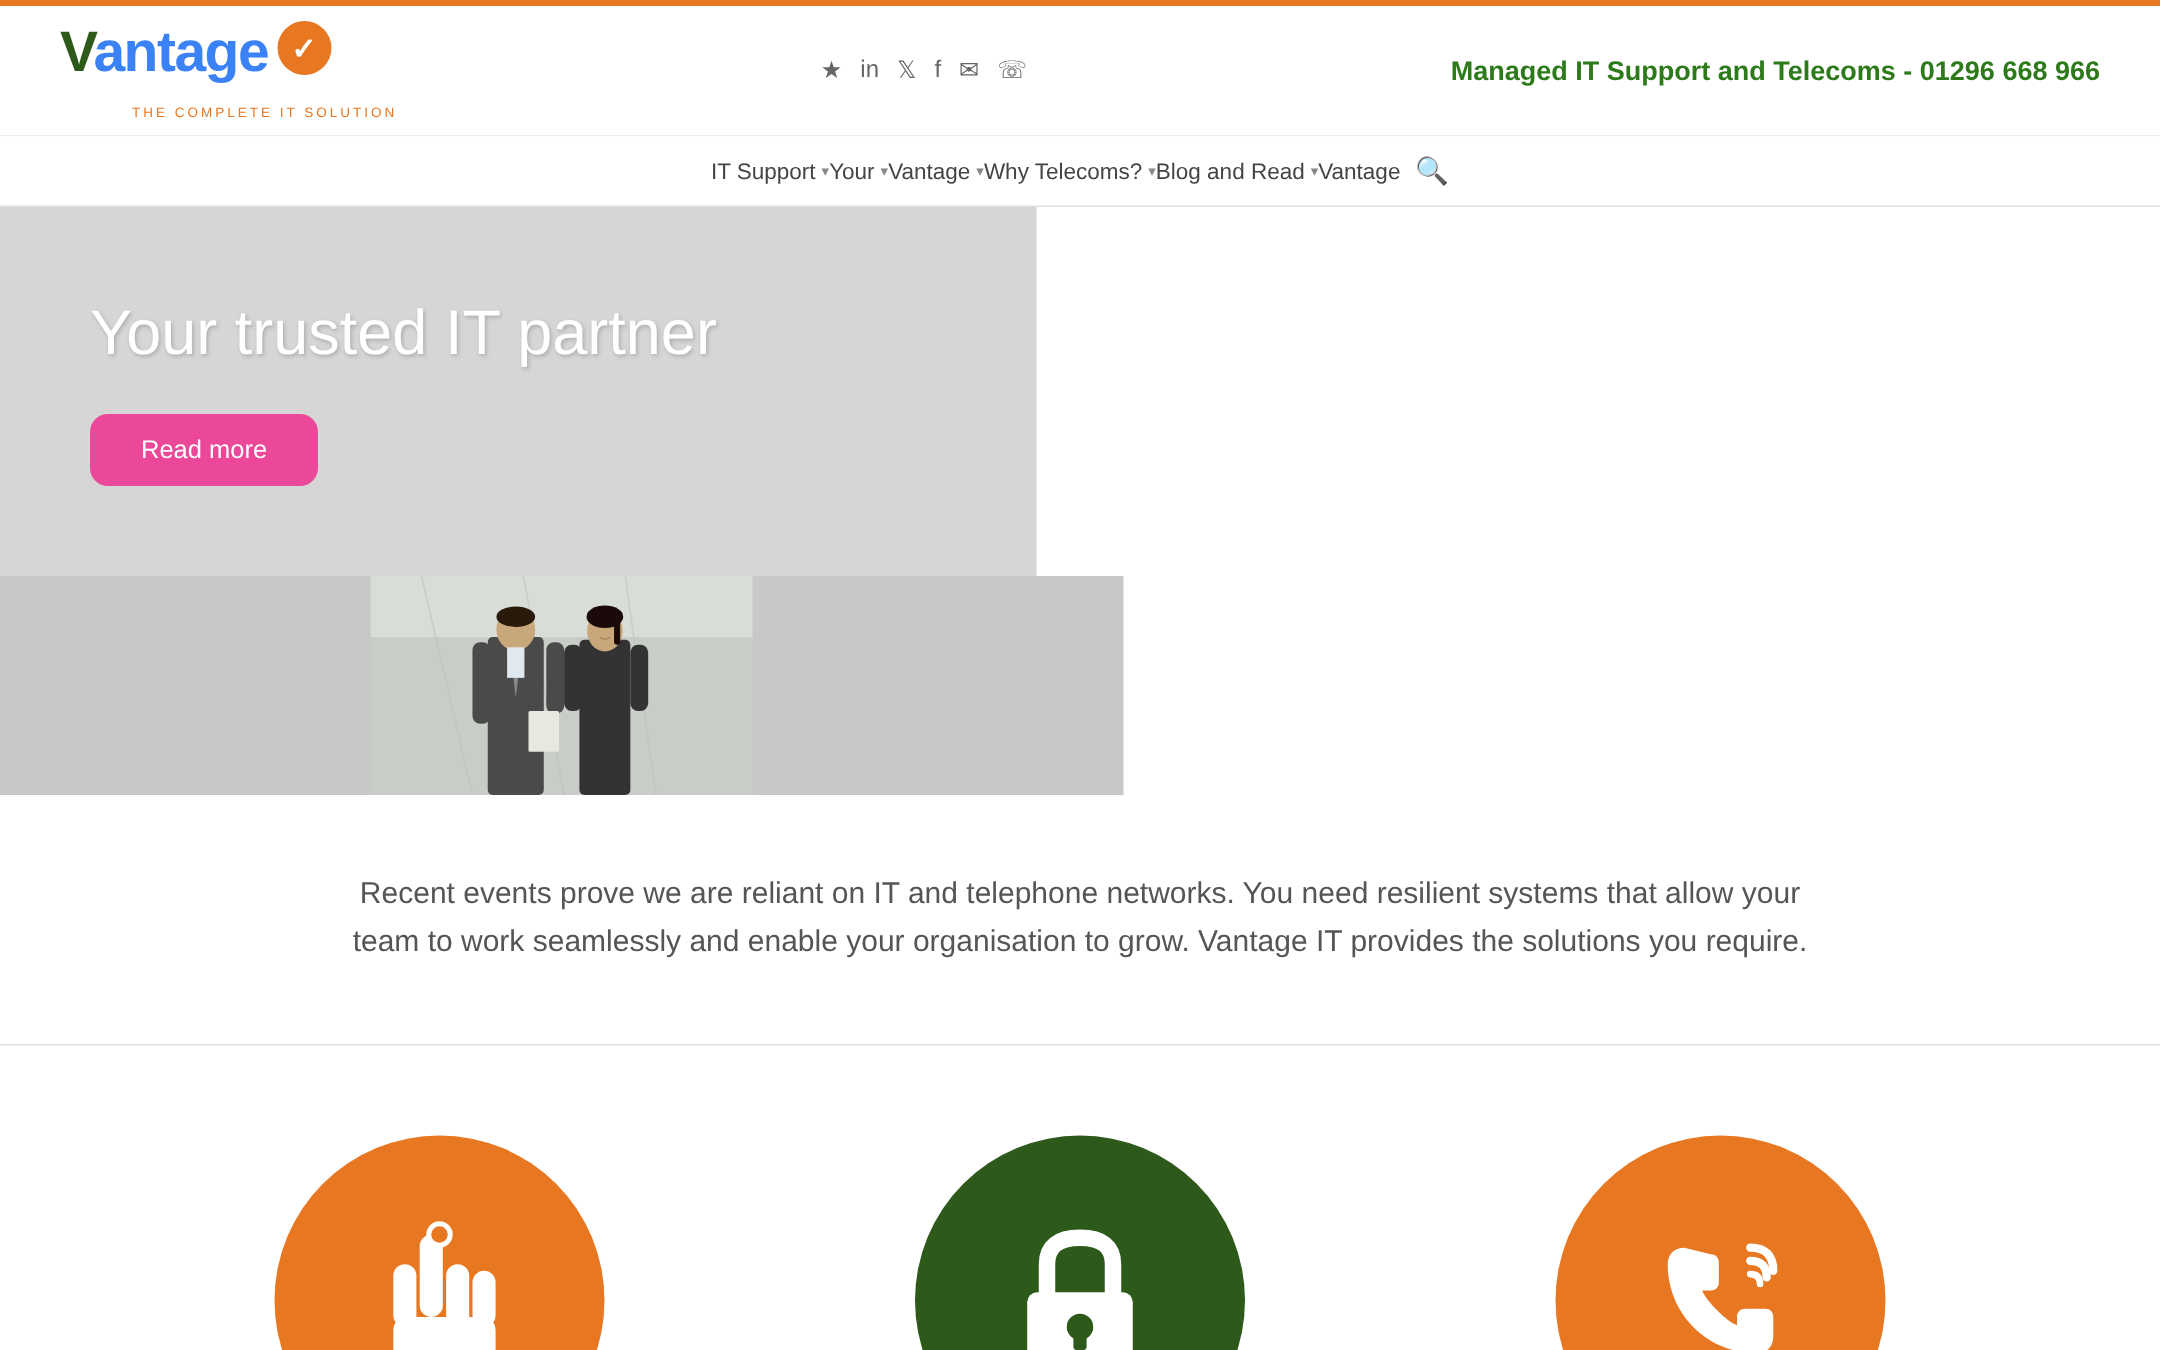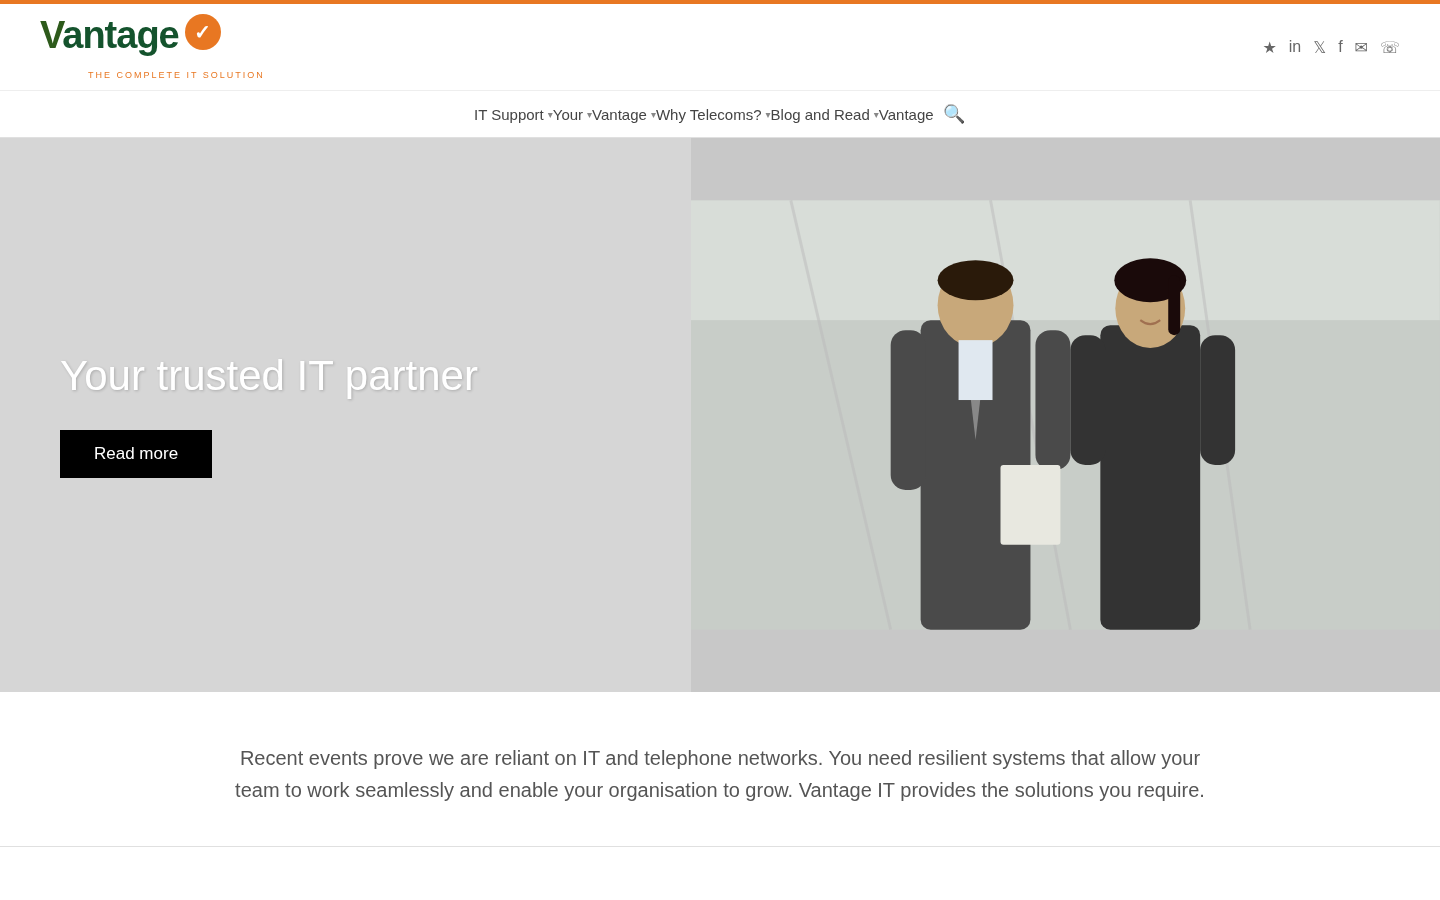--- a/index.html
+++ b/index.html
@@ -100,62 +100,63 @@
       font-size: 18px;
       color: #555;
       cursor: pointer;
       margin-left: 10px;
     }
 
     
     .hero {
       position: relative;
       width: 100%;
-      height: 554px;
+      height: 392px;
       display: flex;
       margin: 0;
       overflow: hidden;
+      flex-direction: column;
     }
     .hero-left {
       width: 48%;
       background: rgba(180, 180, 180, 0.55);
       display: flex;
       flex-direction: column;
       justify-content: center;
       align-items: flex-start;
       padding: 60px 60px;
       z-index: 2;
     }
     .hero-title {
       font-size: 42px;
       color: #fff;
       font-weight: 300;
       margin-bottom: 30px;
       text-shadow: 1px 1px 3px rgba(0,0,0,0.2);
     }
     .hero-btn {
-      background: #000000;
+      background: #ec4899;
       color: #fff;
       border: none;
       padding: 14px 34px;
       font-size: 17px;
       cursor: pointer;
-      border-radius: 0;
+      border-radius: 12px;
     }
     .hero-right {
       width: 52%;
       background: #c8c8c8;
       position: relative;
       overflow: hidden;
     }
 
     
     .description {
       text-align: center;
-      padding: 50px 220px 40px;
+      padding: 50px 220px 52px;
       font-size: 20px;
       line-height: 1.6;
       color: #555;
       border-bottom: 1px solid #e0e0e0;
     }
 
     
     .icons-section {
       display: flex;
       justify-content: space-around;
@@ -185,37 +186,38 @@
 </head>
 <body>
 
 <div class="top-bar"></div>
 
 <div class="header">
   <div class="logo-area">
     <div style="display:flex;flex-direction:column;">
       <div style="display:flex;align-items:flex-start;">
         <span class="logo-text">
-          <span style="color:#2d5a1b;">V</span><span style="color:#14532d;">antage</span>
+          <span style="color:#2d5a1b;">V</span><span style="color:#3b82f6;">antage</span>
         </span>
         <div class="logo-checkmark"></div>
       </div>
       <span class="logo-tagline">THE COMPLETE IT SOLUTION</span>
     </div>
   </div>
 
   <div class="social-icons">
     <span title="RSS">★</span>
     <span title="LinkedIn">in</span>
     <span title="Twitter">𝕏</span>
     <span title="Facebook">f</span>
     <span title="Email">✉</span>
     <span title="Phone">☏</span>
   </div>
 
+  <div class="contact-info">Managed IT Support and Telecoms - 01296 668 966</div>
 </div>
 
 <nav class="nav">
   <a class="nav-item" href="#">
     <span>IT Support</span>
     <span class="nav-arrow">▾</span>
   </a>
   <a class="nav-item" href="#">
     <span>Your</span>
     <span class="nav-arrow">▾</span>

